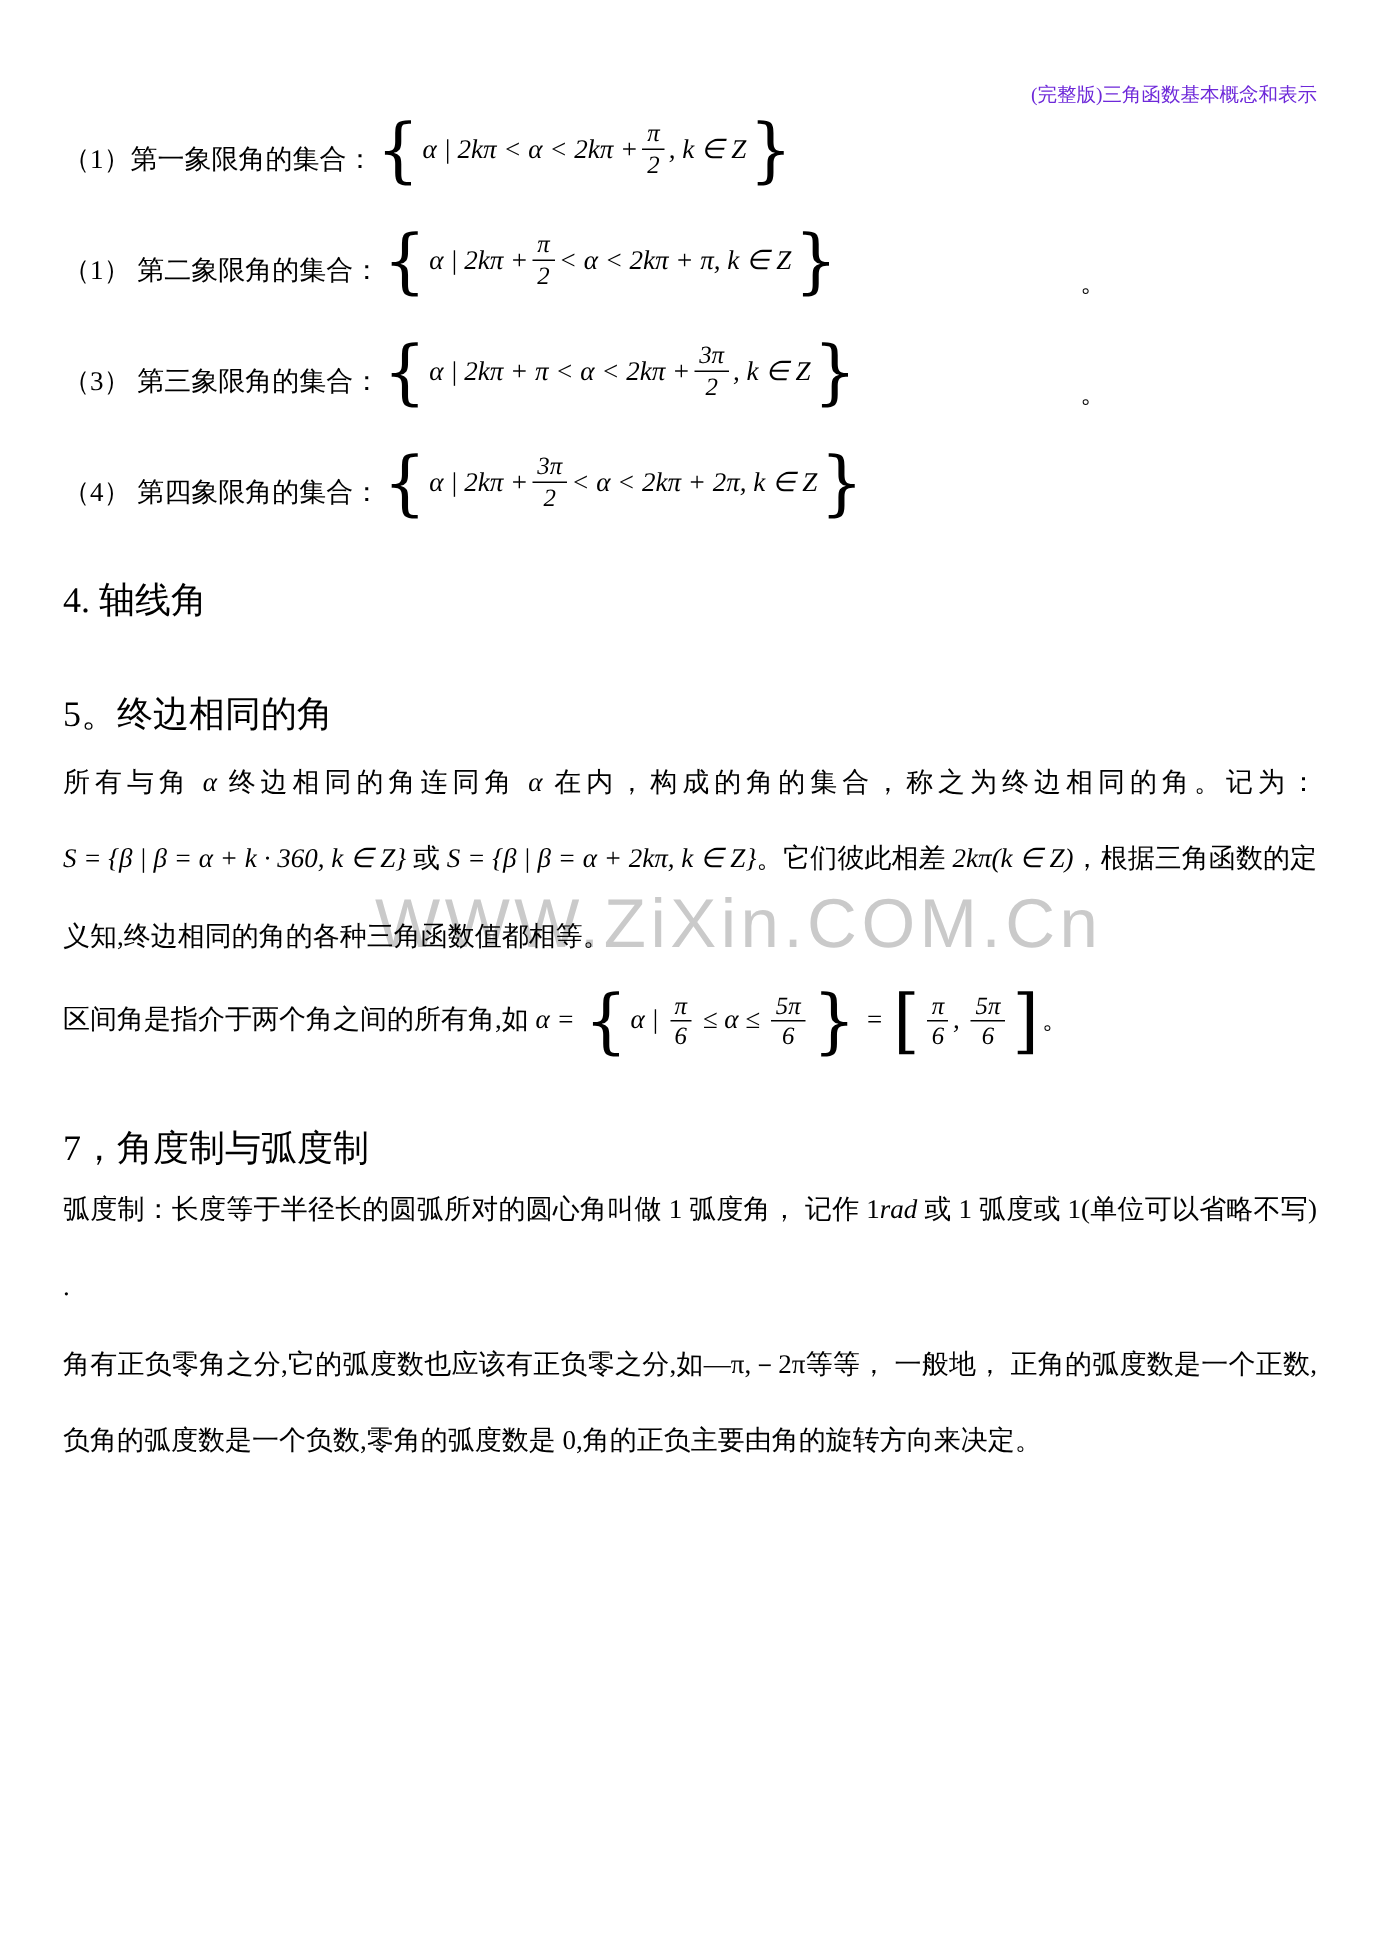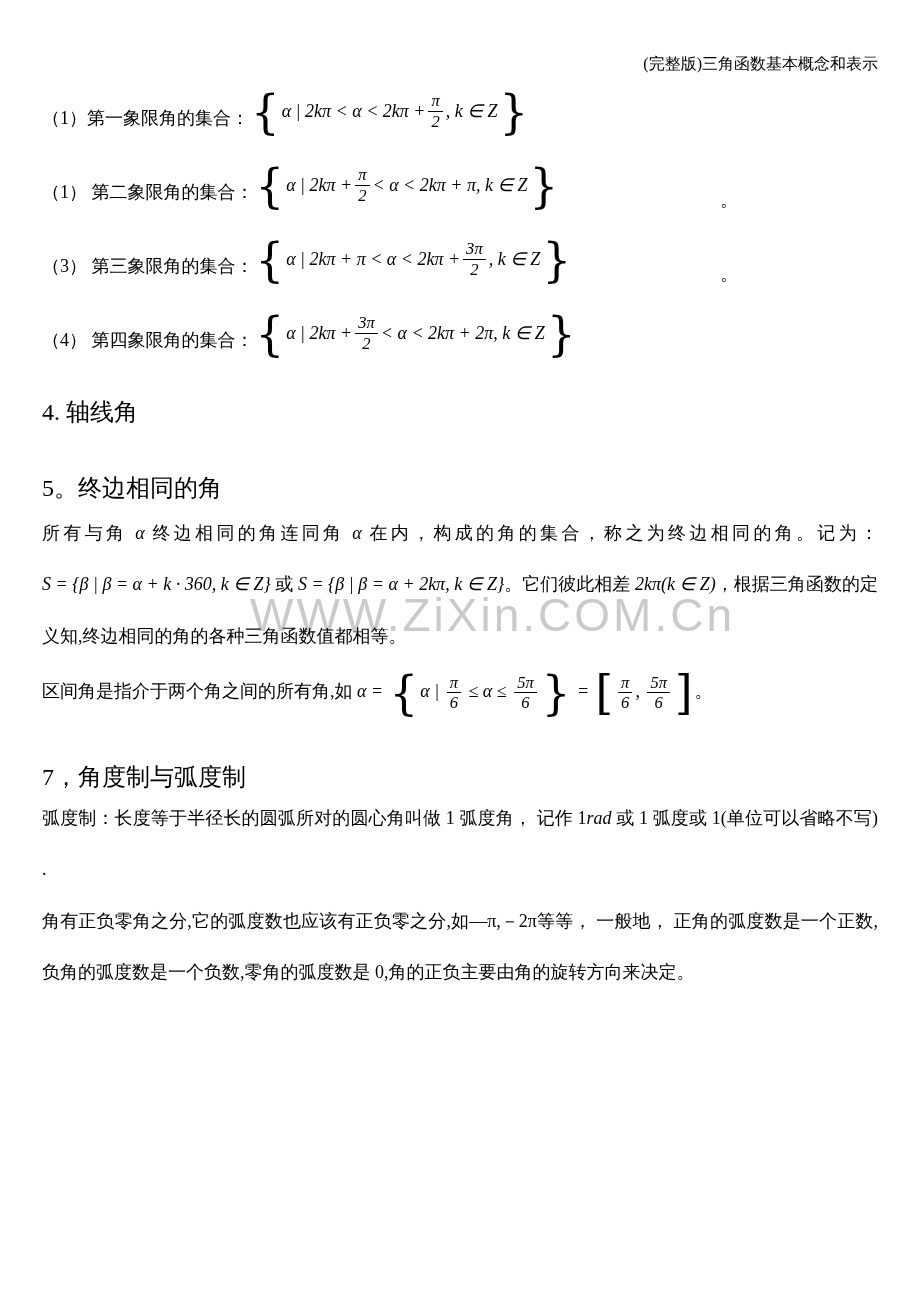--- a/index.html
+++ b/index.html
@@ -8,34 +8,34 @@
     width:920px; height:1302px;
     box-sizing:border-box;
     padding:54px 42px 0 42px;
     background:#fff;
     color:#000;
     font-family:"Liberation Serif", serif;
     overflow:hidden;
   }
   .doc-header {
     text-align:right;
-    font-size:16px;
-    color:#000000;
+    font-size:13px;
+    color:#6d28d9;
     height:18px;
   }
   
   .qrow {
     display:flex;
     align-items:center;
     min-height:54px;
     margin-top:20px;
     font-size:18px;
     position:relative; z-index:2;
   }
-  .qrow.first { margin-top:12px;align-items:center; }
+  .qrow.first { margin-top:0;align-items:center; }
   .qlabel { white-space:nowrap; align-self:flex-end; padding-bottom:8px; }
   .trail { margin-left:auto; margin-right:140px; align-self:flex-end; }
   
   .formula { display:inline-flex; align-items:center; }
   .it { font-style:italic; white-space:nowrap; }
   .rm { font-style:normal; }
   .frac {
     display:inline-flex; flex-direction:column; align-items:center;
     vertical-align:middle; margin:0 3px; line-height:1.15;
     font-size:0.92em; font-style:italic;

